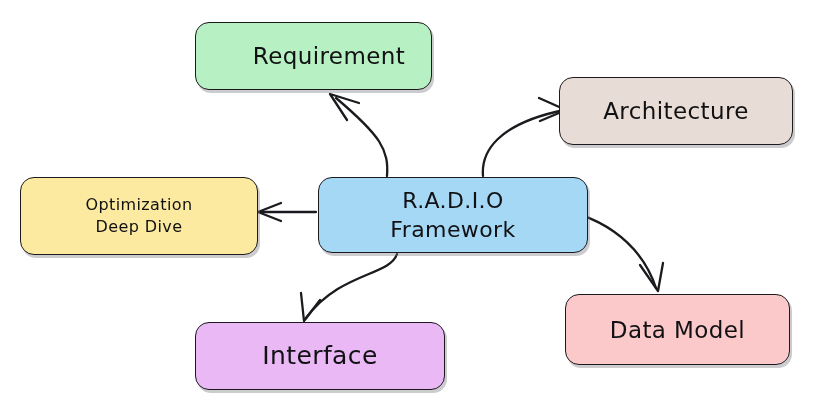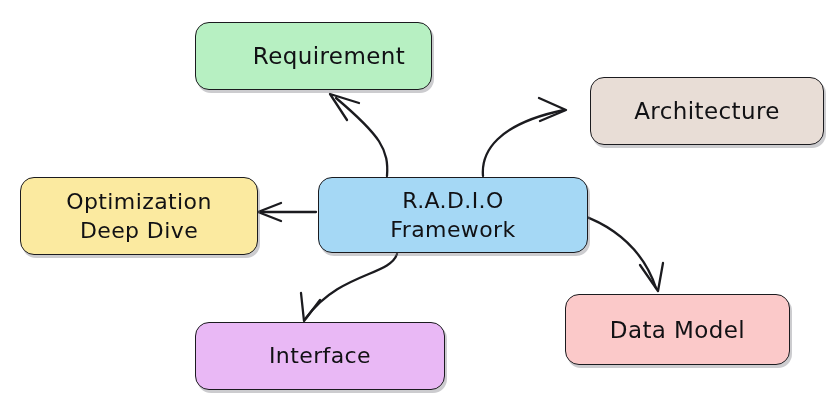--- a/index.html
+++ b/index.html
@@ -42,25 +42,25 @@
     display: block;
     white-space: nowrap;
   }
   .node.two-line .line + .line {
     margin-top: 2px;
     text-align: center;
   }
 
   
   #node-requirement { left: 195px; top: 22px;  width: 237px; height: 68px; font-size: 23px; }
-  #node-architecture{ left: 590px; top: 77px;  width: 234px; height: 68px; font-size: 23px; }
+  #node-architecture{ left: 559px; top: 77px;  width: 234px; height: 68px; font-size: 23px; }
   #node-radio       { left: 318px; top: 177px; width: 270px; height: 76px; font-size: 22px; line-height: 1.25; }
-  #node-optimization{ left: 20px;  top: 177px; width: 238px; height: 78px; font-size: 22px; line-height: 1.25; }
+  #node-optimization{ left: 20px;  top: 177px; width: 238px; height: 78px; font-size: 16px; line-height: 1.25; }
   #node-datamodel   { left: 565px; top: 294px; width: 225px; height: 71px; font-size: 23px; }
-  #node-interface   { left: 195px; top: 322px; width: 250px; height: 68px; font-size: 22px; line-height: 1.25; }
+  #node-interface   { left: 195px; top: 322px; width: 250px; height: 68px; font-size: 25px; line-height: 1.25; }
 </style>
 </head>
 <body>
 
 <div id="canvas" style="background: rgb(255, 255, 255);">
 
   <svg id="edge-layer" viewBox="0 0 828 416" width="828" height="416" xmlns="http://www.w3.org/2000/svg">
 
     <g>
       <path d="M 387 176 C 389 150 381 136 336 98" fill="none" stroke="#1b1b1f" stroke-width="2.3" stroke-linecap="round" stroke-linejoin="round"></path>

